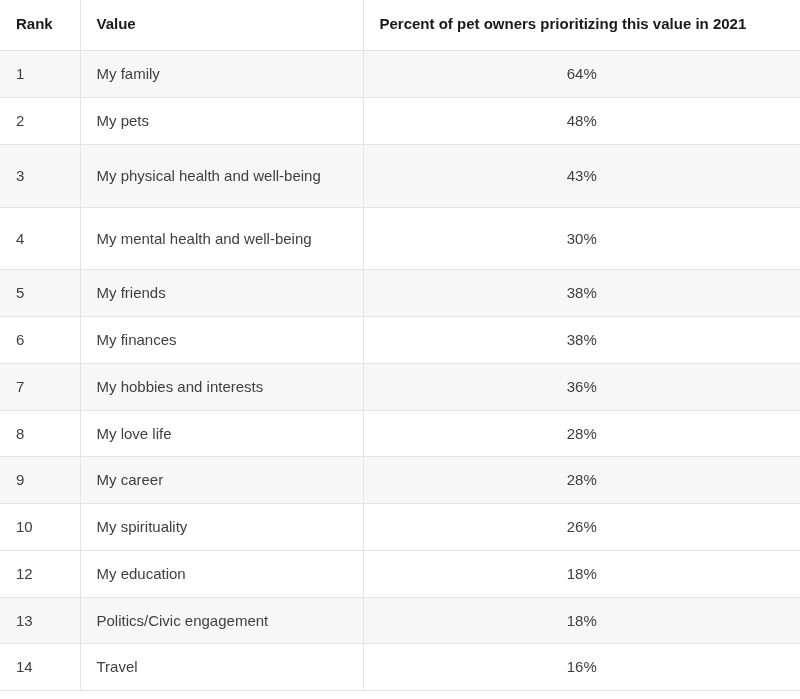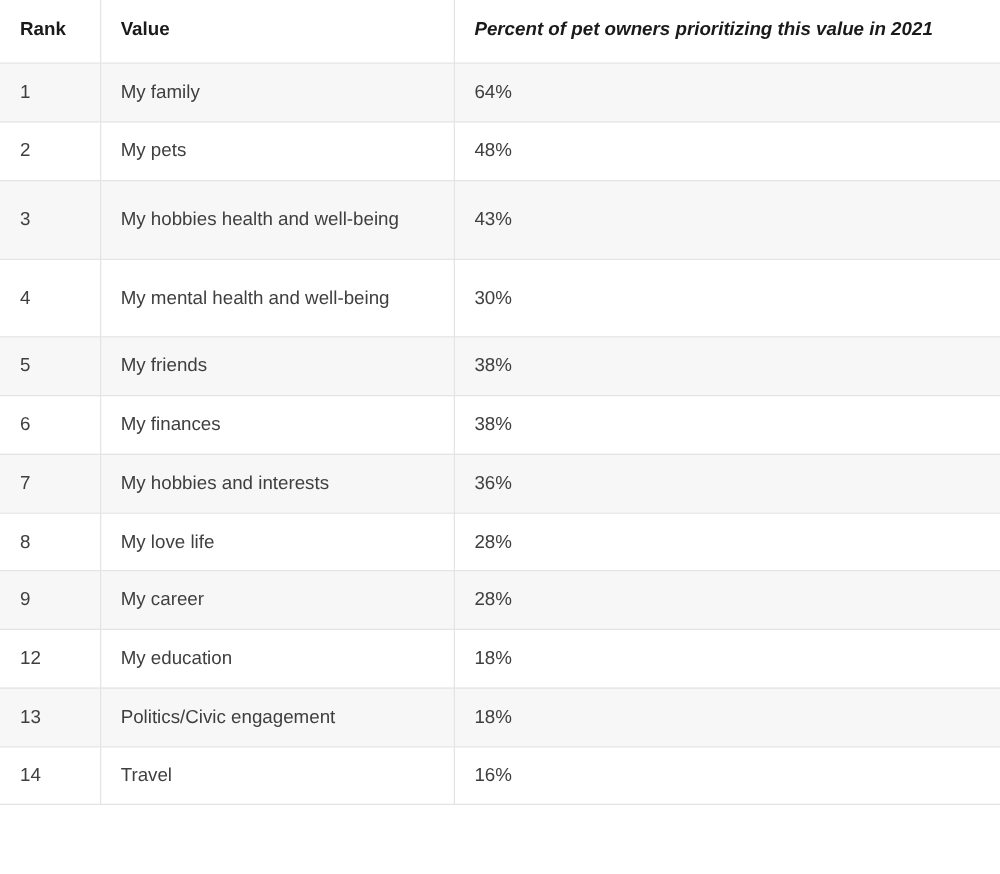--- a/index.html
+++ b/index.html
@@ -35,33 +35,33 @@
     font-weight: bold;
     color: #1a1a1a;
     font-size: 15px;
     line-height: 1.35;
     padding: 14px 16px 16px 16px;
     border: 1px solid #e4e4e4;
     border-top: none;
     background: #ffffff;
   }
   table.values-table th:first-child { border-left: none; }
-  table.values-table th:last-child { border-right: none; font-style: italic; }
+  table.values-table th:last-child { border-right: none; }
 
   table.values-table td {
     vertical-align: middle;
     padding: 12px 16px;
     border: 1px solid #e4e4e4;
     line-height: 1.45;
     color: #3f3f3f;
     font-size: 15px;
     height: 17px;
   }
   table.values-table td:first-child { border-left: none; }
-  table.values-table td:last-child { border-right: none; }
+  table.values-table td:last-child { border-right: none; text-align: center; }
 
   table.values-table tbody tr.odd td { background: #f7f7f7; }
   table.values-table tbody tr.even td { background: #ffffff; }
 
   table.values-table tbody tr.tall td { padding-top: 20px; padding-bottom: 20px; }
 
   .cell-rank { color: #3f3f3f; }
 </style>
 </head>
 <body>
@@ -86,21 +86,21 @@
           <td>My family</td>
           <td>64%</td>
         </tr>
         <tr class="even">
           <td class="cell-rank">2</td>
           <td>My pets</td>
           <td>48%</td>
         </tr>
         <tr class="odd tall">
           <td class="cell-rank">3</td>
-          <td>My hobbies health and well-being</td>
+          <td>My physical health and well-being</td>
           <td>43%</td>
         </tr>
         <tr class="even tall">
           <td class="cell-rank">4</td>
           <td>My mental health and well-being</td>
           <td>30%</td>
         </tr>
         <tr class="odd">
           <td class="cell-rank">5</td>
           <td>My friends</td>
@@ -120,20 +120,25 @@
           <td class="cell-rank">8</td>
           <td>My love life</td>
           <td>28%</td>
         </tr>
         <tr class="odd">
           <td class="cell-rank">9</td>
           <td>My career</td>
           <td>28%</td>
         </tr>
         <tr class="even">
+          <td class="cell-rank">10</td>
+          <td>My spirituality</td>
+          <td>26%</td>
+        </tr>
+        <tr class="even">
           <td class="cell-rank">12</td>
           <td>My education</td>
           <td>18%</td>
         </tr>
         <tr class="odd">
           <td class="cell-rank">13</td>
           <td>Politics/Civic engagement</td>
           <td>18%</td>
         </tr>
         <tr class="even">

